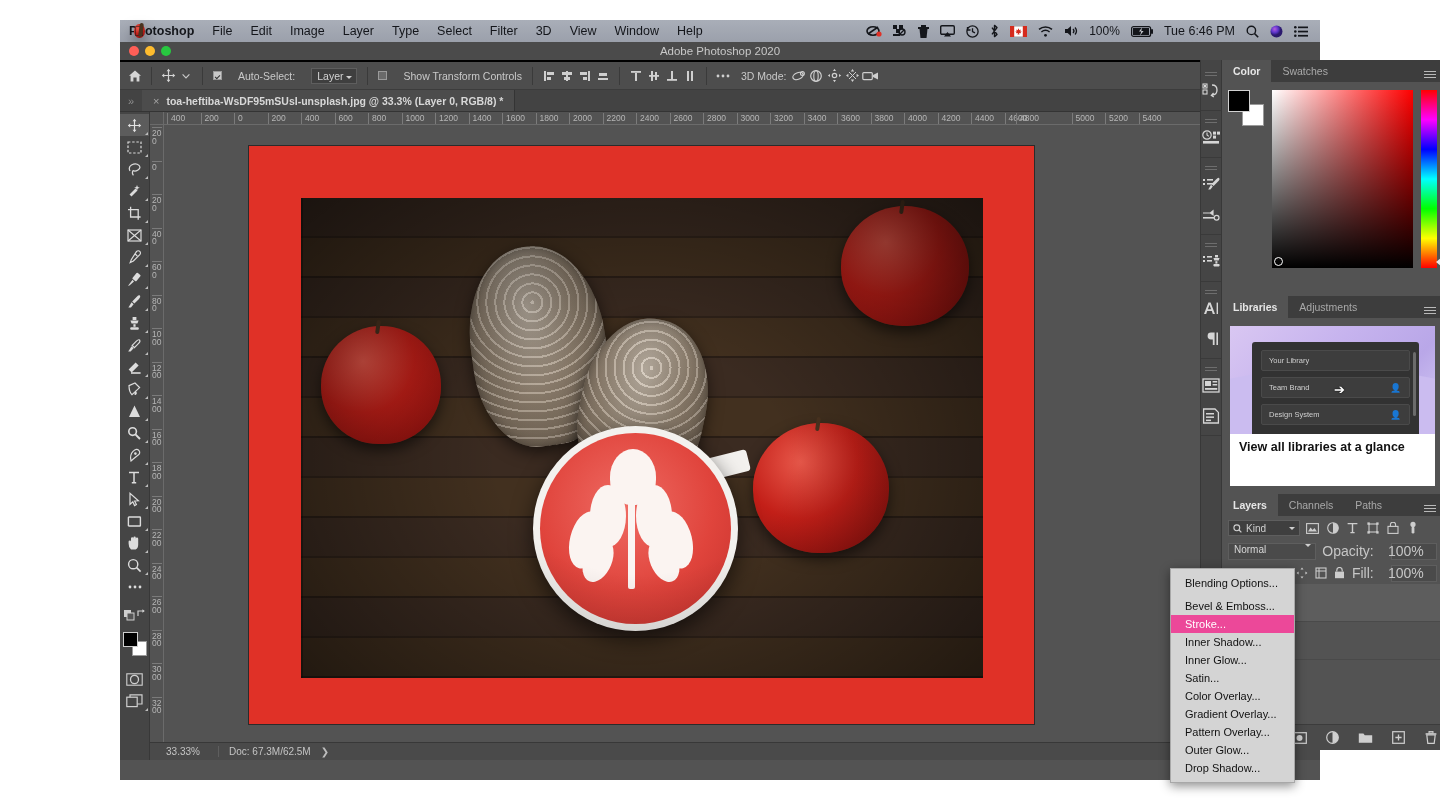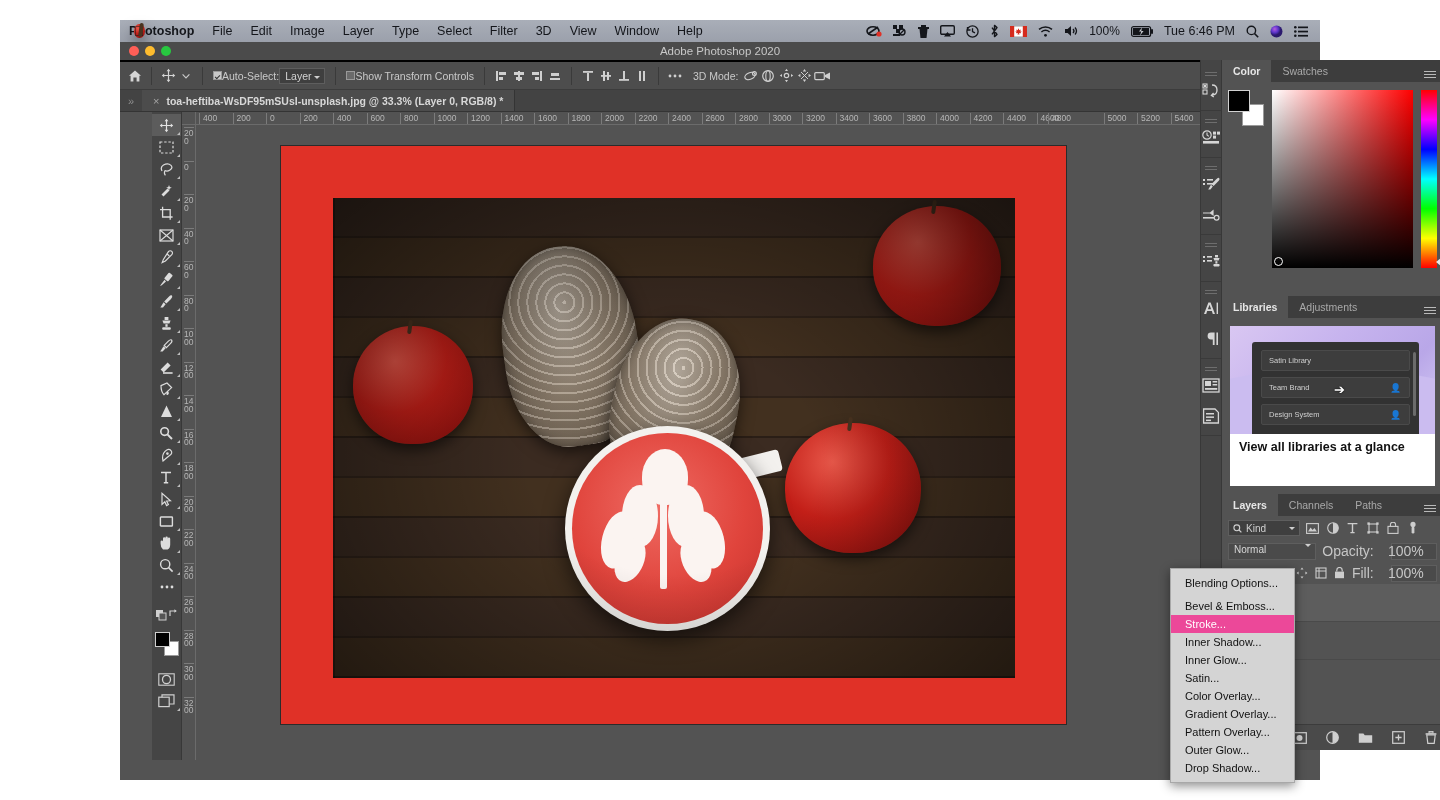--- a/index.html
+++ b/index.html
@@ -27,21 +27,21 @@
   .lights { display:flex; gap:6px; padding-left:9px; }
   .light { width:10px; height:10px; border-radius:50%; }
   .l-red{background:#ff5f57;} .l-yel{background:#febc2e;} .l-grn{background:#28c840;}
   .wintitle { position:absolute; left:0; right:0; text-align:center; color:#c8c8c8;
     font-size:11.5px; }
 
   
   .optbar { height:28px; background:#4d4d4d; border-bottom:1px solid #3c3c3c;
     display:flex; align-items:center; color:#c9c9c9; font-size:10.5px; padding:0 6px; }
   .ob-sep { width:1px; height:18px; background:#3a3a3a; margin:0 7px; }
-  .ob-item { display:flex; align-items:center; gap:0; padding:0 3px; white-space:nowrap;}
+  .ob-item { display:flex; align-items:center; gap:16px; padding:0 3px; white-space:nowrap;}
   .ob-chk { width:9px;height:9px;border:1px solid #9a9a9a;background:#6a6a6a;
     display:inline-block; position:relative;}
   .ob-chk.on{background:#c9c9c9;}
   .ob-chk.on:after{content:"";position:absolute;left:1px;top:3px;width:4px;height:2px;
     border-left:1.5px solid #333;border-bottom:1.5px solid #333;transform:rotate(-45deg);}
   .ob-select { background:#3f3f3f; border:1px solid #5e5e5e; color:#d2d2d2;
     font-size:10.5px; padding:1px 13px 1px 5px; position:relative; }
   .ob-select:after{content:"";position:absolute;right:4px;top:7px;border-left:3px solid transparent;
     border-right:3px solid transparent;border-top:3.5px solid #cfcfcf;}
   .ob-ico { width:18px;height:18px; display:flex;align-items:center;justify-content:center; }
@@ -51,21 +51,21 @@
   .tabstrip { height:22px; background:#434343; display:flex; align-items:stretch;
     border-bottom:1px solid #343434; }
   .dtab { background:#4c4c4c; display:flex; align-items:center; gap:7px;
     padding:0 11px; color:#d8d8d8; font-size:10.5px; font-weight:bold;
     border-right:1px solid #343434; }
   .dtab .x { font-size:11px; font-weight:normal; color:#a5a5a5; }
   .tab-left-grip{ width:22px; color:#8d8d8d; font-size:11px; display:flex;
     align-items:center; justify-content:center;}
 
   
-  .mainrow { display:flex; height:648px;padding-left:32px; }
+  .mainrow { display:flex; height:648px; }
   .tools { width:30px; background:#454545; padding-top:2px; border-right:1px solid #383838;}
   .tool { height:22px; display:flex; align-items:center; justify-content:center;
     position:relative; color:#d6d6d6; }
   .tool.sel { background:#5c5c5c; }
   .tool .cor { position:absolute; right:1px; bottom:1px; width:0;height:0;
     border-left:3px solid transparent; border-bottom:3px solid #bdbdbd; }
   .tool svg { display:block; }
   .tool-sep { height:6px; }
   .swatches { position:relative; width:30px; height:30px; margin:4px auto 2px; }
   .sw-fg { position:absolute; left:3px; top:2px; width:15px;height:15px;
@@ -819,20 +819,25 @@
                     <div class="art-stem" style="left:88px;top:40px;width:7px;height:116px;"></div>
                   </div>
                 </div>
 
                 <div class="ph-dark"></div>
               </div>
             </div>
 
           </div>
         </div>
+        <div class="statusbar">
+          <span class="sb-zoom">33.33%</span>
+          <span class="sb-doc">Doc: 67.3M/62.5M</span>
+          <span class="sb-arrow">❯</span>
+        </div>
       </div>
     </div>
   </div>
 
   <div class="rightwrap">
 
     <div class="icondock">
       <div class="dockgrp">
         <div class="dockgrip">
             <i></i>
@@ -968,21 +973,21 @@
         <div class="ptab">Adjustments</div>
         <div class="pmenu">
             <i></i>
           </div>
       </div>
       <div class="libpanel">
         <div class="libcard">
           <div class="lc-hero">
             <div class="lc-win">
               <div class="lc-row">
-                <span>Satin Library</span>
+                <span>Your Library</span>
                 </div>
               <div class="lc-row">
                 <span>Team Brand</span>
                 <span class="ppl">👤</span>
                 </div>
               <div class="lc-row">
                 <span>Design System</span>
                 <span class="ppl">👤</span>
                 </div>
               <i class="lc-scroll"></i>

